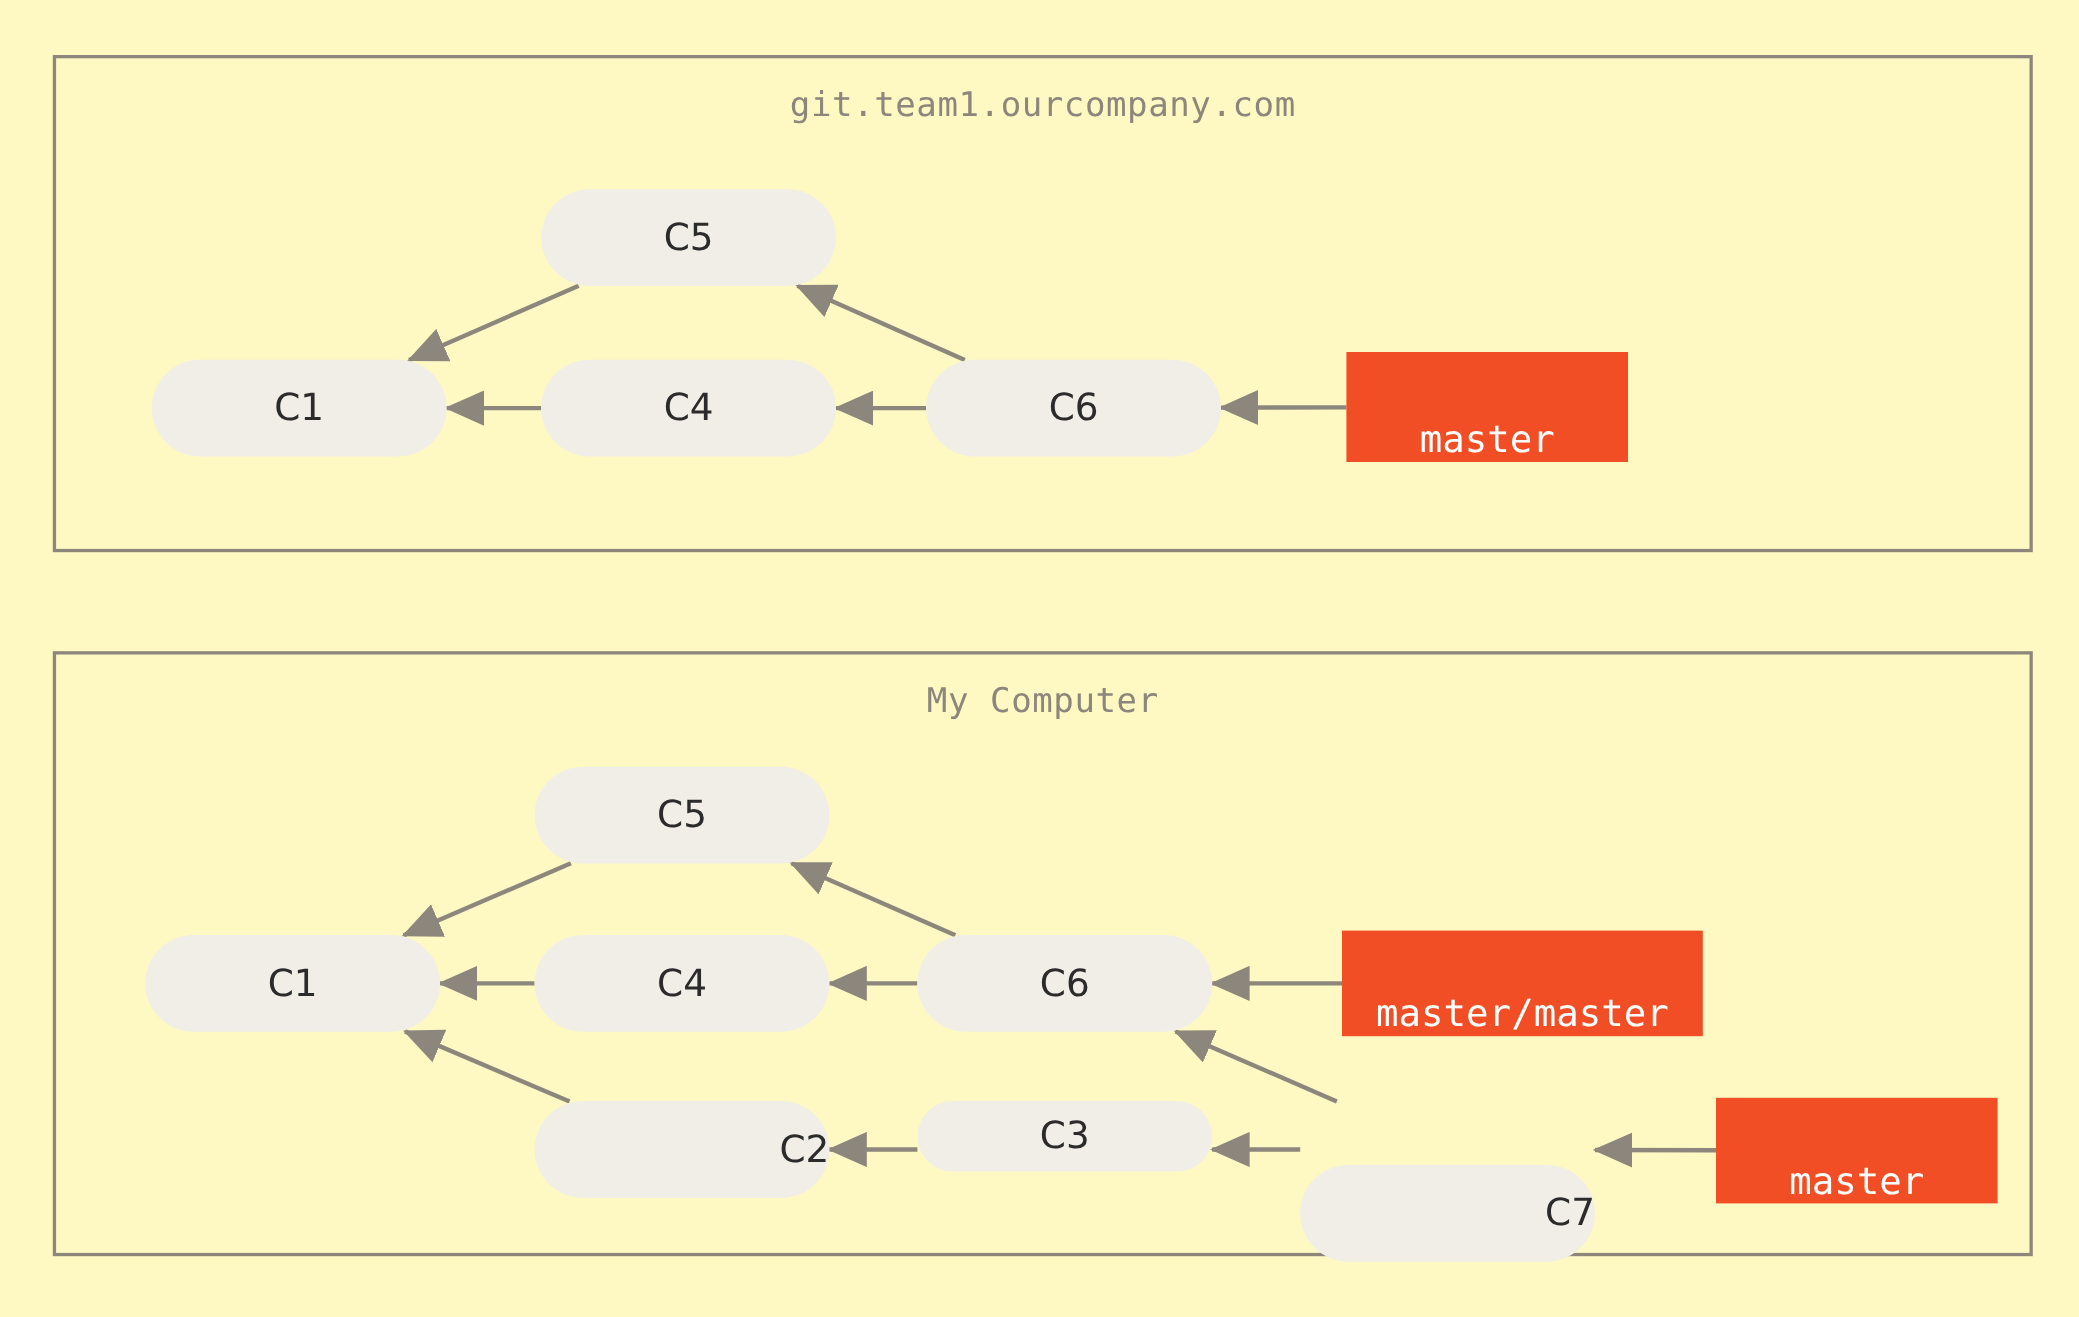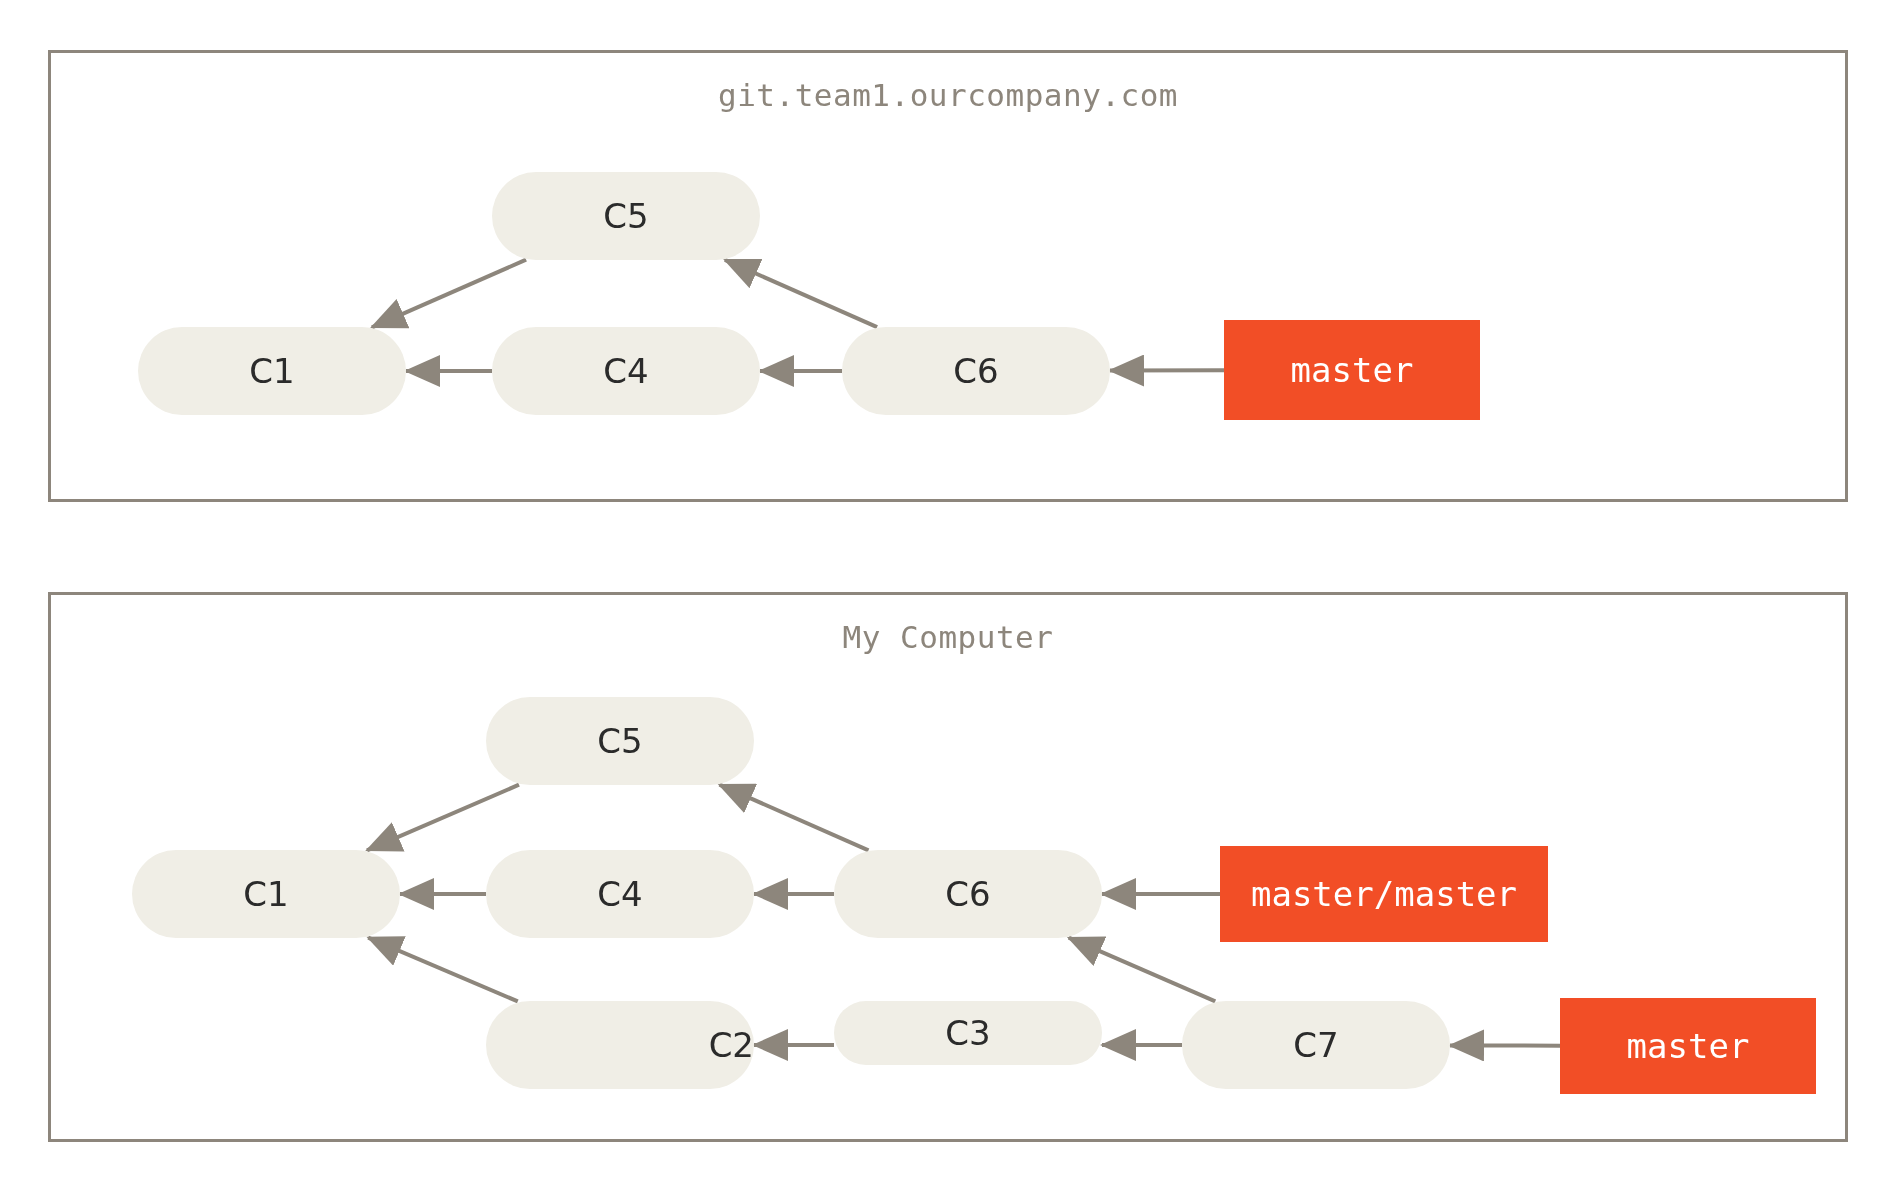--- a/index.html
+++ b/index.html
@@ -10,21 +10,21 @@
   body {
     width: 1890px;
     height: 1197px;
     overflow: hidden;
     font-family: "DejaVu Sans Mono", monospace;
   }
   #stage {
     position: relative;
     width: 1890px;
     height: 1197px;
-    background: #ffffff;
+    background: #fef9c3;
   }
   .panel {
     position: absolute;
     border: 3px solid #8d867c;
     box-sizing: border-box;
     background: transparent;
   }
   #panel-remote {
     left: 48px;
     top: 50px;
@@ -60,21 +60,21 @@
     color: #2b2b2b;
     font-family: "DejaVu Sans", sans-serif;
     font-size: 34px;
     z-index: 3;
     box-sizing: border-box;
   }
   .branch-label {
     position: absolute;
     background: #f24e26;
     display: flex;
-    align-items: center;
+    align-items: flex-end;
     justify-content: center;
     color: #ffffff;
     font-family: "DejaVu Sans Mono", monospace;
     font-size: 34px;
     z-index: 3;
     box-sizing: border-box;
     white-space: pre;
   }
   .edges {
     position: absolute;
@@ -148,20 +148,20 @@
       </div>
       <div class="commit" style="left: 834px; top: 850px; width: 268px; height: 88px; background: rgb(240, 238, 230); color: rgb(43, 43, 43);">
         <span>C6</span>
       </div>
       <div class="commit" style="left: 486px; top: 1001px; width: 268px; height: 88px; background: rgb(240, 238, 230); color: rgb(43, 43, 43); justify-content: flex-end;">
         <span>C2</span>
       </div>
       <div class="commit" style="left: 834px; top: 1001px; width: 268px; height: 64px; background: rgb(240, 238, 230); color: rgb(43, 43, 43);">
         <span>C3</span>
       </div>
-      <div class="commit" style="left: 1182px; top: 1001px; width: 268px; height: 88px; background: rgb(240, 238, 230); color: rgb(43, 43, 43);">
+      <div class="commit" style="left: 1182px; top: 1059px; width: 268px; height: 88px; background: rgb(240, 238, 230); color: rgb(43, 43, 43); justify-content: flex-end;">
         <span>C7</span>
       </div>
       <div class="branch-label" style="left: 1220px; top: 846px; width: 328px; height: 96px; background: rgb(242, 78, 38); color: rgb(255, 255, 255);"><span>master/master</span></div>
       <div class="branch-label" style="left: 1560px; top: 998px; width: 256px; height: 96px; background: rgb(242, 78, 38); color: rgb(255, 255, 255);"><span>master</span></div>
     </div>
 
 </div>
 
 </body></html>

